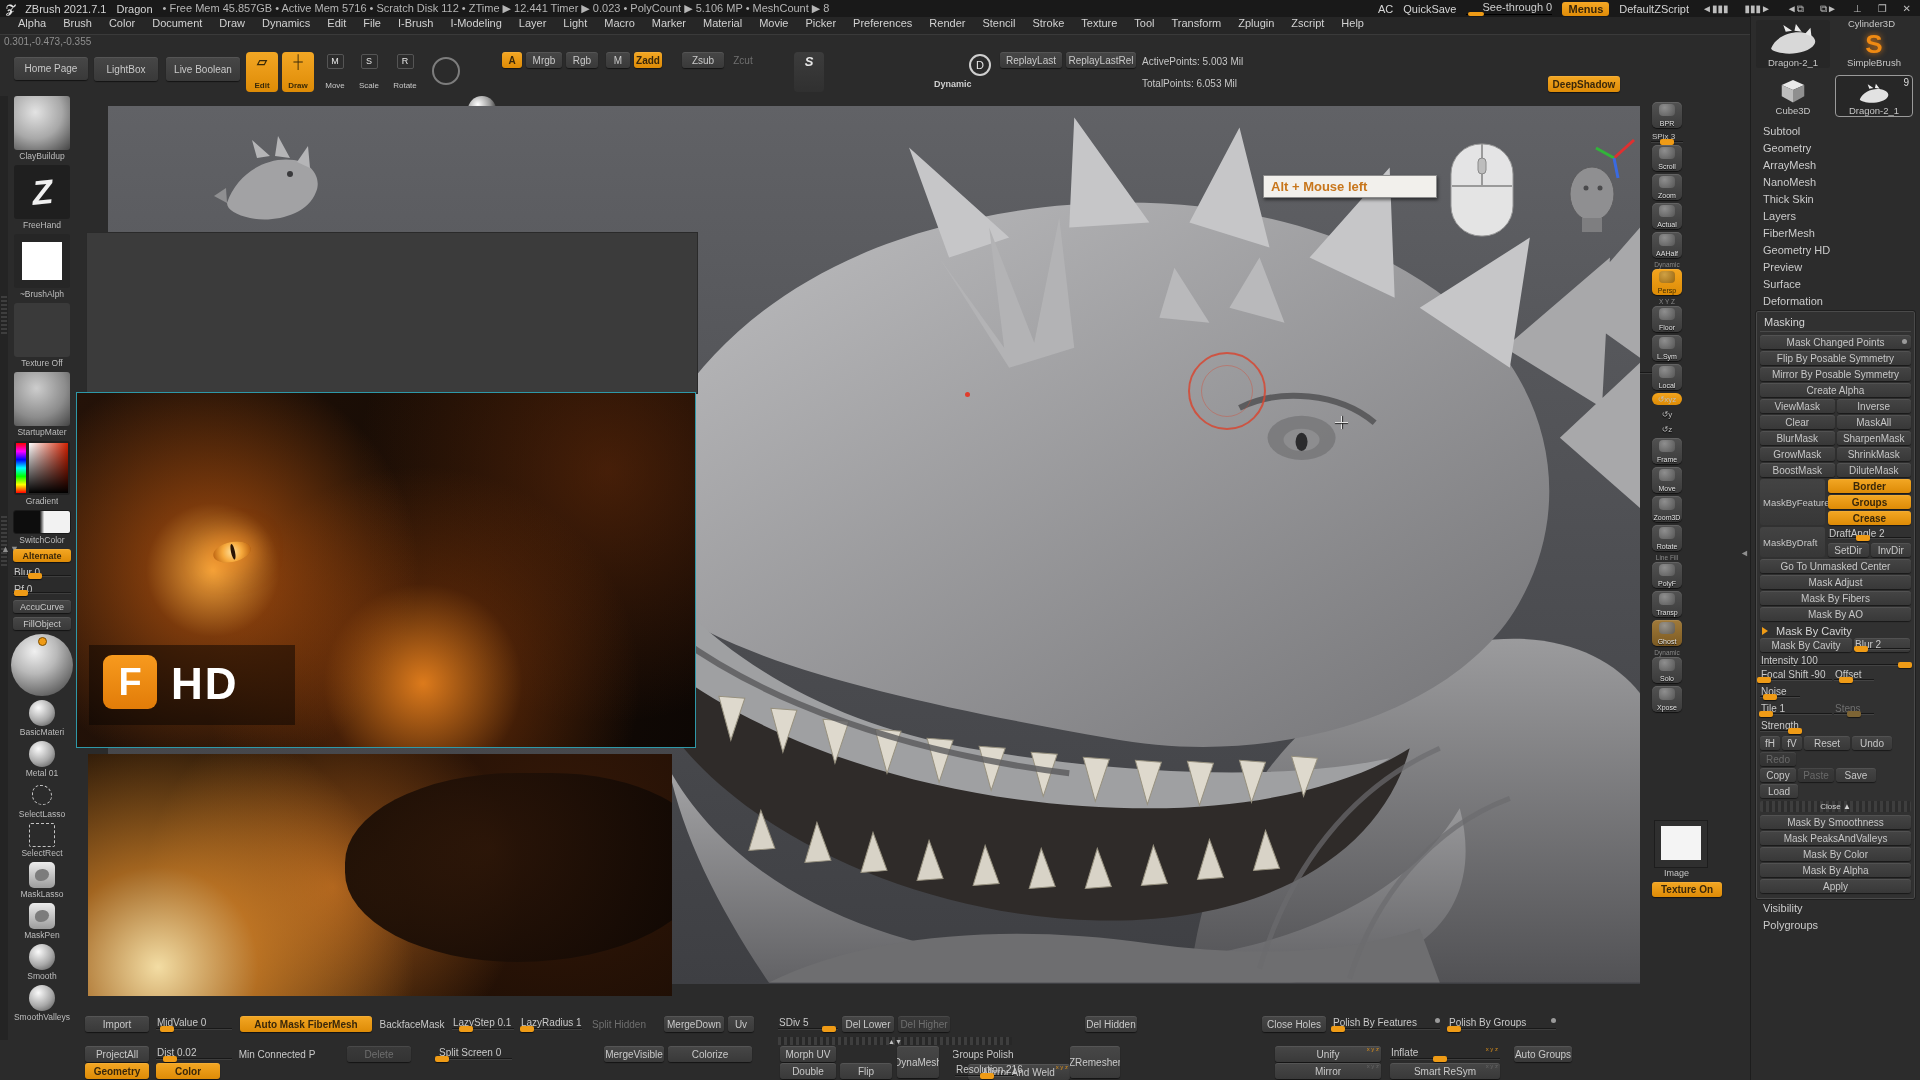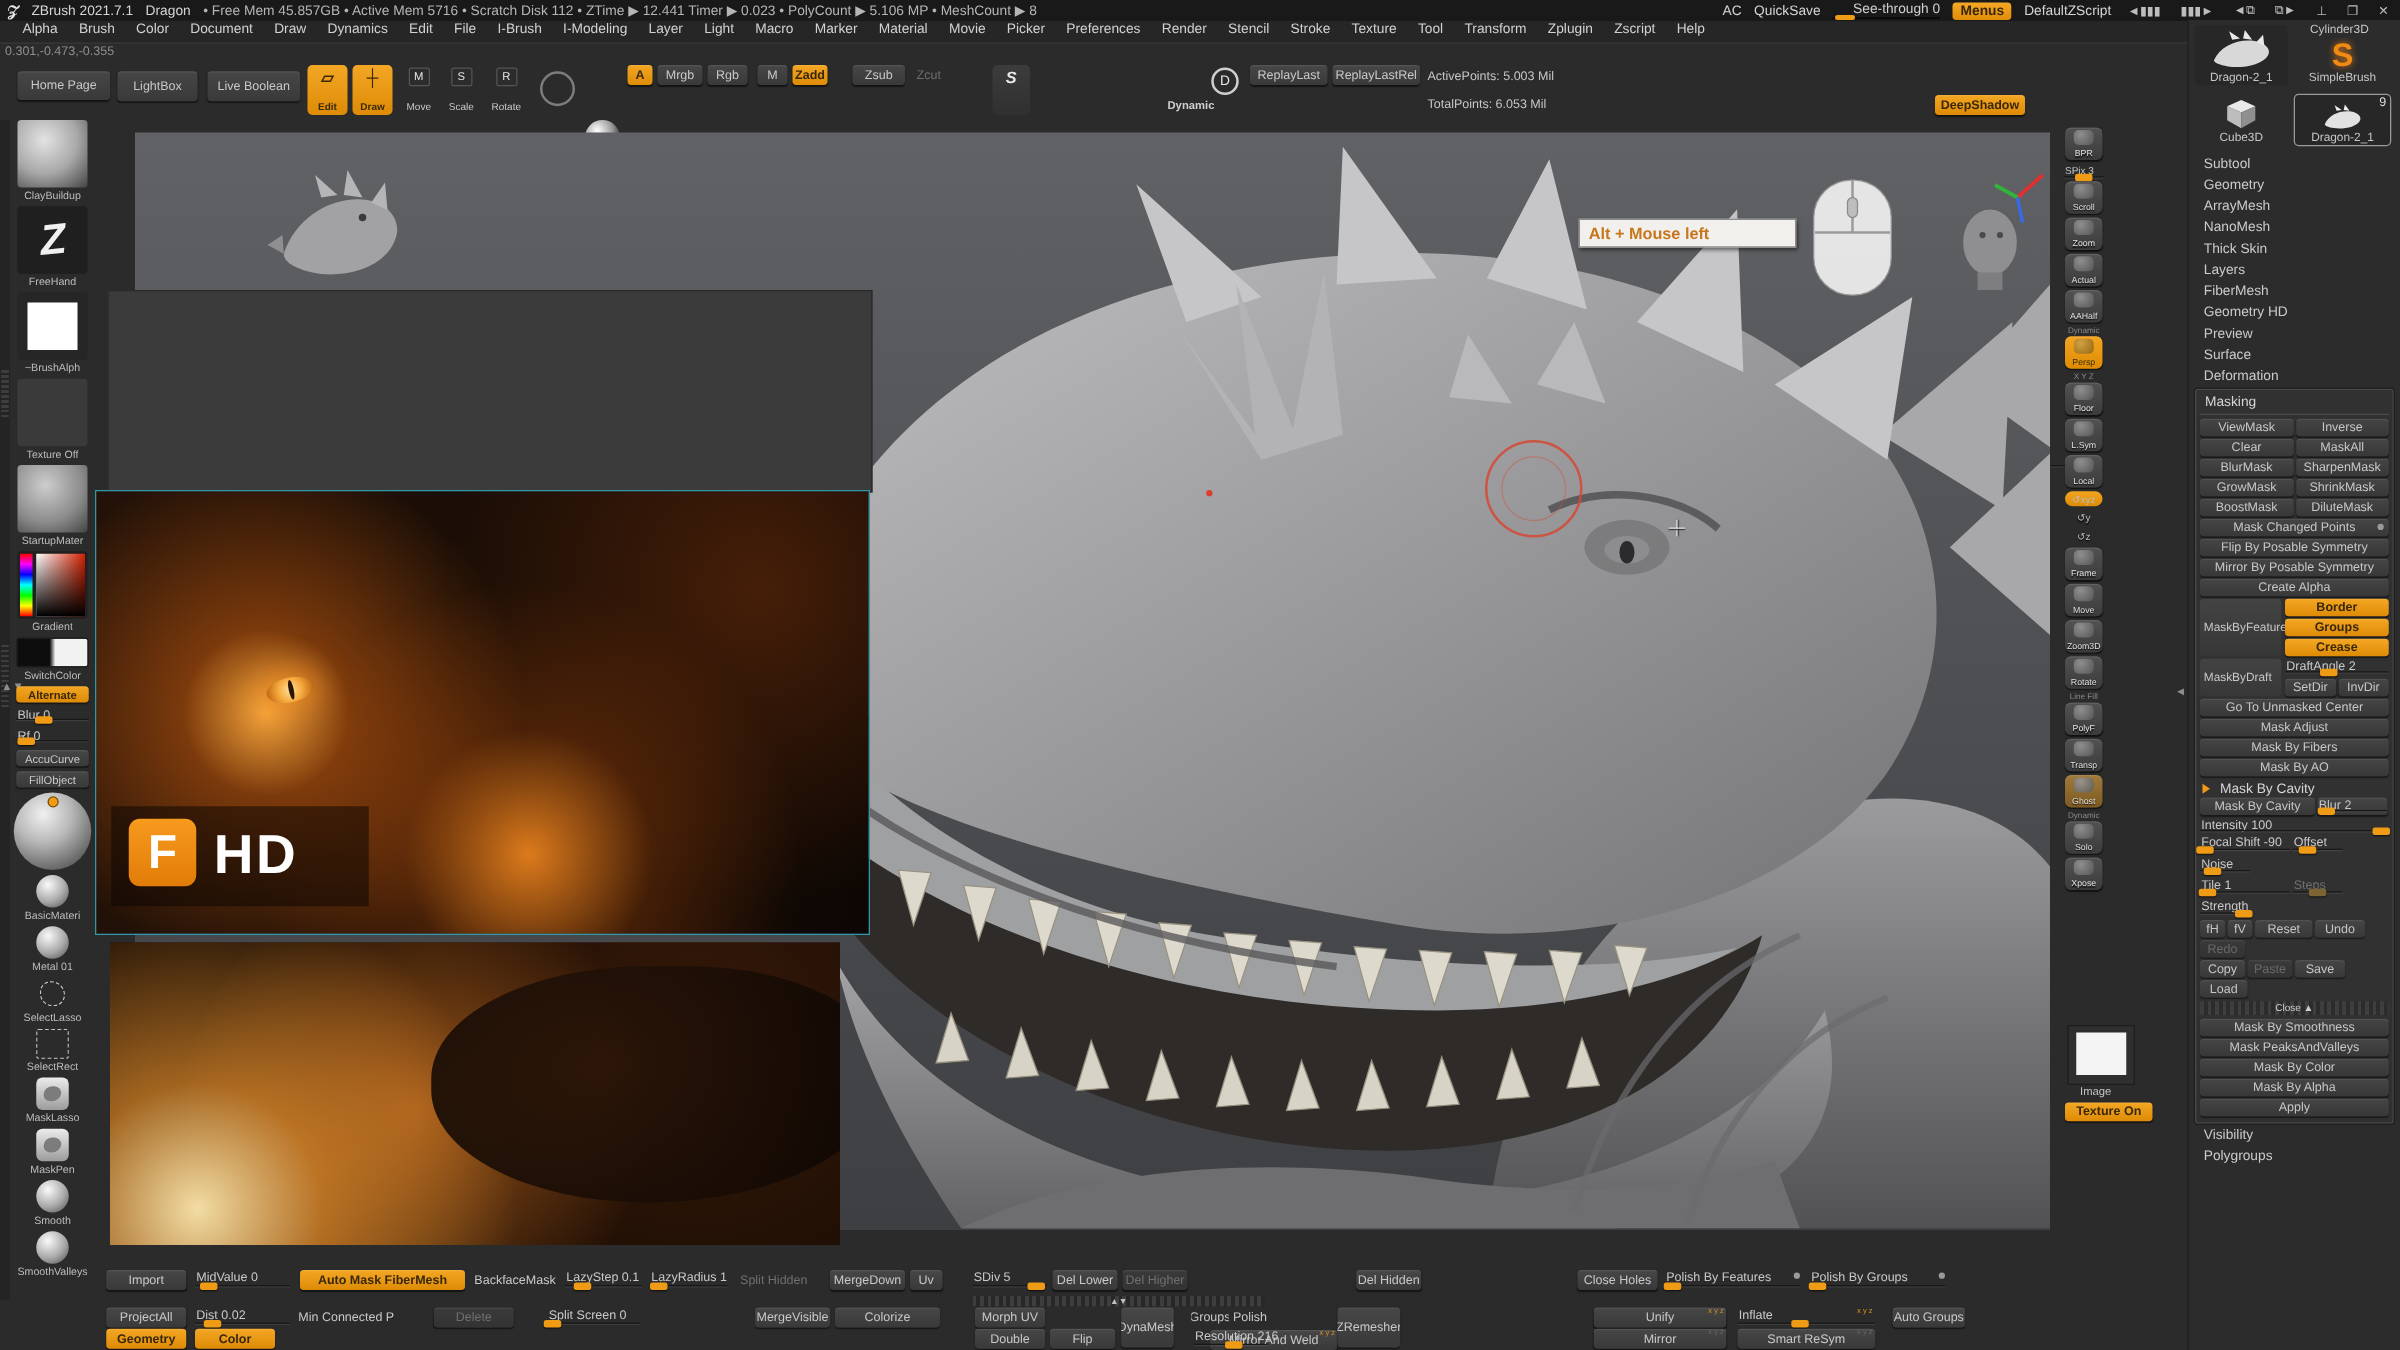--- a/index.html
+++ b/index.html
@@ -667,36 +667,36 @@
         <div class="text ph">FiberMesh</div>
         <div class="text ph">Geometry HD</div>
         <div class="text ph">Preview</div>
         <div class="text ph">Surface</div>
         <div class="text ph">Deformation</div>
       </div>
 
     <div id="inset">
       <div class="mhead">Masking</div>
       <div class="prow">
+          <div class="btn pbtn wide dotted">Mask Changed Points</div>
+          <div class="btn pbtn wide">Flip By Posable Symmetry</div>
+          <div class="btn pbtn wide">Mirror By Posable Symmetry</div>
+          <div class="btn pbtn wide">Create Alpha</div>
+        </div>
+      <div class="prow">
           <div class="btn pbtn half">ViewMask</div>
           <div class="btn pbtn half">Inverse</div>
           <div class="btn pbtn half">Clear</div>
           <div class="btn pbtn half">MaskAll</div>
           <div class="btn pbtn half">BlurMask</div>
           <div class="btn pbtn half">SharpenMask</div>
           <div class="btn pbtn half">GrowMask</div>
           <div class="btn pbtn half">ShrinkMask</div>
           <div class="btn pbtn half">BoostMask</div>
           <div class="btn pbtn half">DiluteMask</div>
-        </div>
-      <div class="prow">
-          <div class="btn pbtn wide dotted">Mask Changed Points</div>
-          <div class="btn pbtn wide">Flip By Posable Symmetry</div>
-          <div class="btn pbtn wide">Mirror By Posable Symmetry</div>
-          <div class="btn pbtn wide">Create Alpha</div>
         </div>
       <div class="grp">
         <div class="glabel">MaskByFeature</div>
         <div class="gcol">
             <div class="btn pbtn wide orange">Border</div>
             <div class="btn pbtn wide orange">Groups</div>
             <div class="btn pbtn wide orange">Crease</div>
           </div>
       </div>
       <div class="grp">

